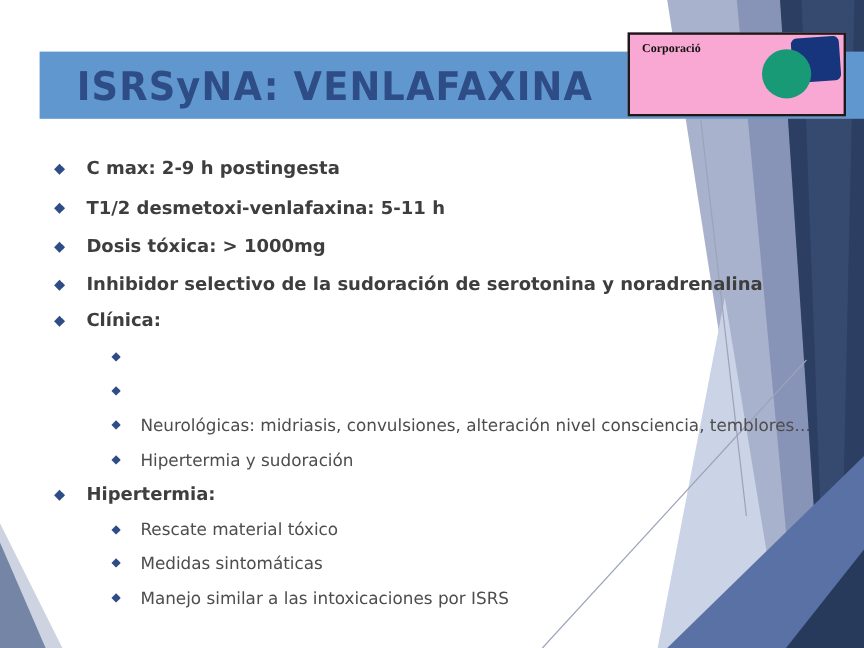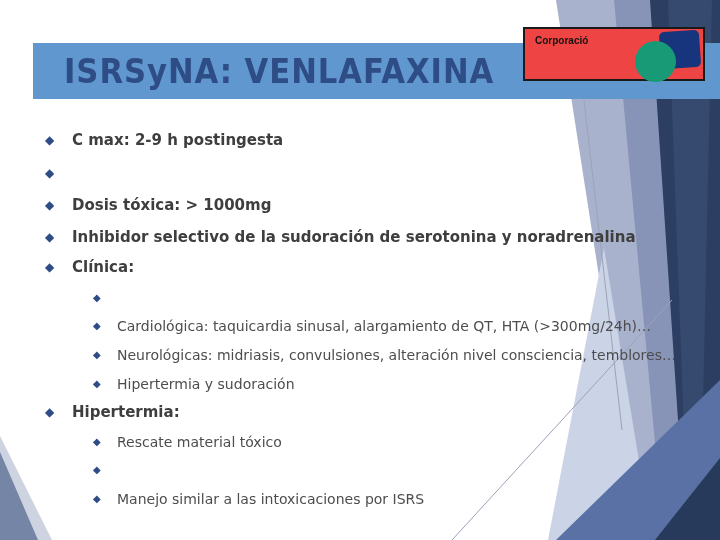--- a/index.html
+++ b/index.html
@@ -13,23 +13,23 @@
   .title-band{
     position:absolute;left:0;top:43px;width:720px;height:56px;
     background:#6097CE;display:flex;align-items:center;margin-left:33px;
   }
   .slide-title{
     margin-left:31px;font-size:33px;font-weight:700;letter-spacing:1px;
     color:#2E4C86;white-space:nowrap;transform:scaleX(.93);transform-origin:left center;
   }
   
   .logo-box{
-    position:absolute;left:523px;top:27px;width:182px;height:54px;
-    background:#ef4444;border:2px solid #1a1a1a;box-sizing:border-box;
-    font-family:Liberation Sans, sans-serif;
+    position:absolute;left:523px;top:27px;width:182px;height:70px;
+    background:#f9a8d4;border:2px solid #1a1a1a;box-sizing:border-box;
+    font-family:Liberation Serif, serif;
   }
   .logo-org{position:absolute;left:10px;top:6px;font-size:10px;font-weight:700;color:#111;}
   .logo-name{position:absolute;left:9px;top:18px;font-size:21px;font-weight:700;color:#000;letter-spacing:.2px;}
   .logo-square{position:absolute;left:135px;top:2px;width:40px;height:37px;background:#16357C;border-radius:5px;transform:rotate(-4deg);}
   .logo-circle{position:absolute;left:110px;top:12px;width:41px;height:41px;background:#189A76;border-radius:50%;}
   
   .row{position:absolute;display:flex;align-items:center;white-space:nowrap;height:22px;}
   .row.l1{left:45px;font-size:15px;font-weight:700;color:#3E3E3E;}
   .row.l2{left:93px;font-size:14px;font-weight:400;color:#4D4D4D;}
   .diamond{color:#2E4C86;flex:0 0 auto;line-height:1;}
@@ -67,57 +67,58 @@
     <span class="logo-square"></span>
     <span class="logo-circle"></span>
   </div>
 
   <div class="row l1" style="top:129px">
     <span class="diamond">◆</span>
     <span>C max: 2-9 h postingesta</span>
   </div>
   <div class="row l1" style="top:162px">
     <span class="diamond">◆</span>
+    <span>T1/2 desmetoxi-venlafaxina: 5-11 h</span>
   </div>
   <div class="row l1" style="top:194px">
     <span class="diamond">◆</span>
     <span>Dosis tóxica: &gt; 1000mg</span>
   </div>
   <div class="row l1" style="top:226px">
     <span class="diamond">◆</span>
     <span>Inhibidor selectivo de la sudoración de serotonina y noradrenalina</span>
   </div>
   <div class="row l1" style="top:256px">
     <span class="diamond">◆</span>
     <span>Clínica:</span>
   </div>
   <div class="row l2" style="top:287px">
     <span class="diamond">◆</span>
   </div>
   <div class="row l2" style="top:315px">
     <span class="diamond">◆</span>
-    <span>Cardiológica: taquicardia sinusal, alargamiento de QT, HTA (&gt;300mg/24h)…</span>
   </div>
   <div class="row l2" style="top:344px">
     <span class="diamond">◆</span>
     <span>Neurológicas: midriasis, convulsiones, alteración nivel consciencia, temblores…</span>
   </div>
   <div class="row l2" style="top:373px">
     <span class="diamond">◆</span>
     <span>Hipertermia y sudoración</span>
   </div>
   <div class="row l1" style="top:401px">
     <span class="diamond">◆</span>
     <span>Hipertermia:</span>
   </div>
   <div class="row l2" style="top:431px">
     <span class="diamond">◆</span>
     <span>Rescate material tóxico</span>
   </div>
   <div class="row l2" style="top:459px">
     <span class="diamond">◆</span>
+    <span>Medidas sintomáticas</span>
   </div>
   <div class="row l2" style="top:488px">
     <span class="diamond">◆</span>
     <span>Manejo similar a las intoxicaciones por ISRS</span>
   </div>
 
 </div>
 
 </body></html>

